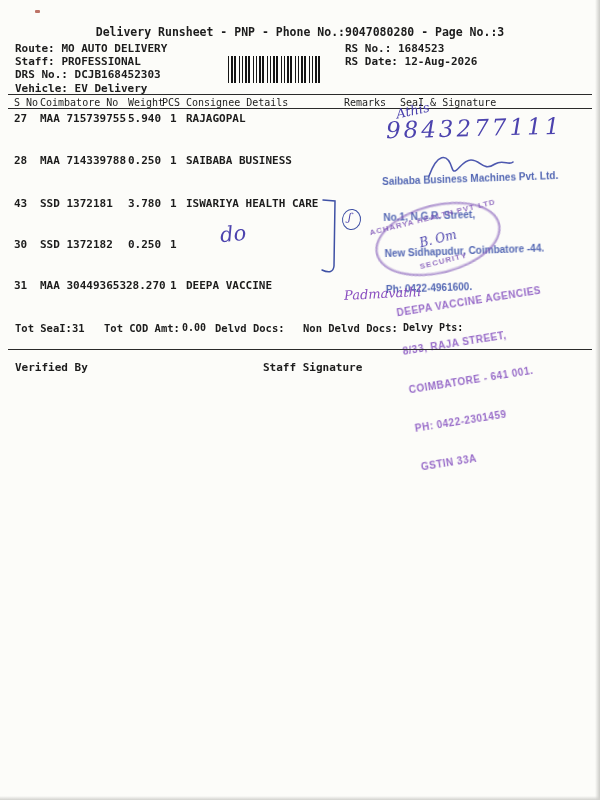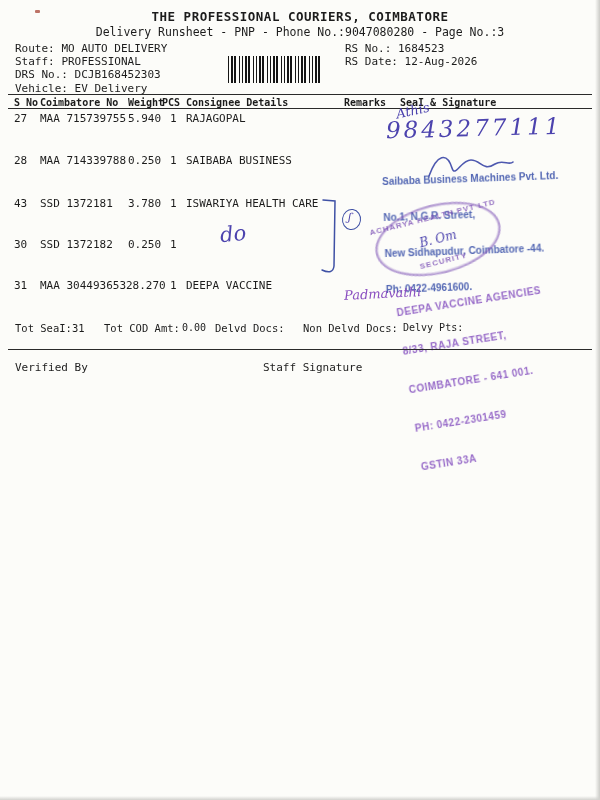--- a/index.html
+++ b/index.html
@@ -1,26 +1,26 @@
 <!DOCTYPE html>
 <html><head>
 <meta charset="utf-8">
 <style>
   html,body{margin:0;padding:0;background:#e8e8e6;}
   .page{
     position:relative;width:600px;height:800px;margin:0 auto;
     background:#fcfcf9;overflow:hidden;
     font-family:"DejaVu Sans Mono", monospace;color:#1c1c1c;
   }
-  .t{position:absolute;font-size:11px;font-weight:400;white-space:pre;line-height:1.15;}
+  .t{position:absolute;font-size:11px;font-weight:700;white-space:pre;line-height:1.15;}
   .center{left:0;width:600px;text-align:center;}
   .title{font-size:12.5px;font-weight:bold;letter-spacing:.5px;}
-  .subtitle{font-size:11.5px;font-weight:normal;}
-  .hdr{font-size:10px;font-weight:bold;}
-  .cell{font-size:11px;font-weight:400;}
+  .subtitle{font-size:11.5px;font-weight:bold;}
+  .hdr{font-size:10px;font-weight:normal;}
+  .cell{font-size:11px;font-weight:700;}
   .rule{position:absolute;left:8px;right:8px;height:1px;background:#2a2a2a;}
   .barcode{
     position:absolute;left:228px;top:56px;width:94px;height:27px;
     background:repeating-linear-gradient(90deg,
       #151515 0 1px,transparent 1px 3px,
       #151515 3px 5px,transparent 5px 6px,
       #151515 6px 8px,transparent 8px 11px,
       #151515 11px 12px,transparent 12px 14px);
   }
   .hw{font-family:"DejaVu Serif", serif;font-style:italic;color:#4c43ae;position:absolute;white-space:pre;}
@@ -40,21 +40,20 @@
   .edgeB{position:absolute;left:0;bottom:0;width:100%;height:4px;background:linear-gradient(to top,#d2d2ce,rgba(210,210,206,0));}
   .speck{position:absolute;left:35px;top:10px;width:5px;height:3px;background:#a84535;opacity:.75;border-radius:1px;}
   svg{position:absolute;overflow:visible;}
 </style>
 </head>
 <body>
 
 <div class="page">
 
   <div class="speck"></div>
-  <div class="t center title" style="top:10px">THE PROFESSIONAL COURIERS, COIMBATORE</div>
   <div class="t center subtitle" style="top:26px">Delivery Runsheet - PNP - Phone No.:9047080280 - Page No.:3</div>
 
   <div class="t" style="left:15px;top:43px"><span>Route:</span> <span>MO AUTO DELIVERY</span></div>
   <div class="t" style="left:345px;top:43px"><span>RS No.:</span> <span>1684523</span></div>
 
   <div class="t" style="left:15px;top:56px"><span>Staff:</span> <span>PROFESSIONAL</span></div>
   <div class="t" style="left:345px;top:56px"><span>RS Date:</span> <span>12-Aug-2026</span></div>
 
   <div class="t" style="left:15px;top:69px"><span>DRS No.:</span> <span>DCJB168452303</span></div>
   <div class="barcode"></div>

